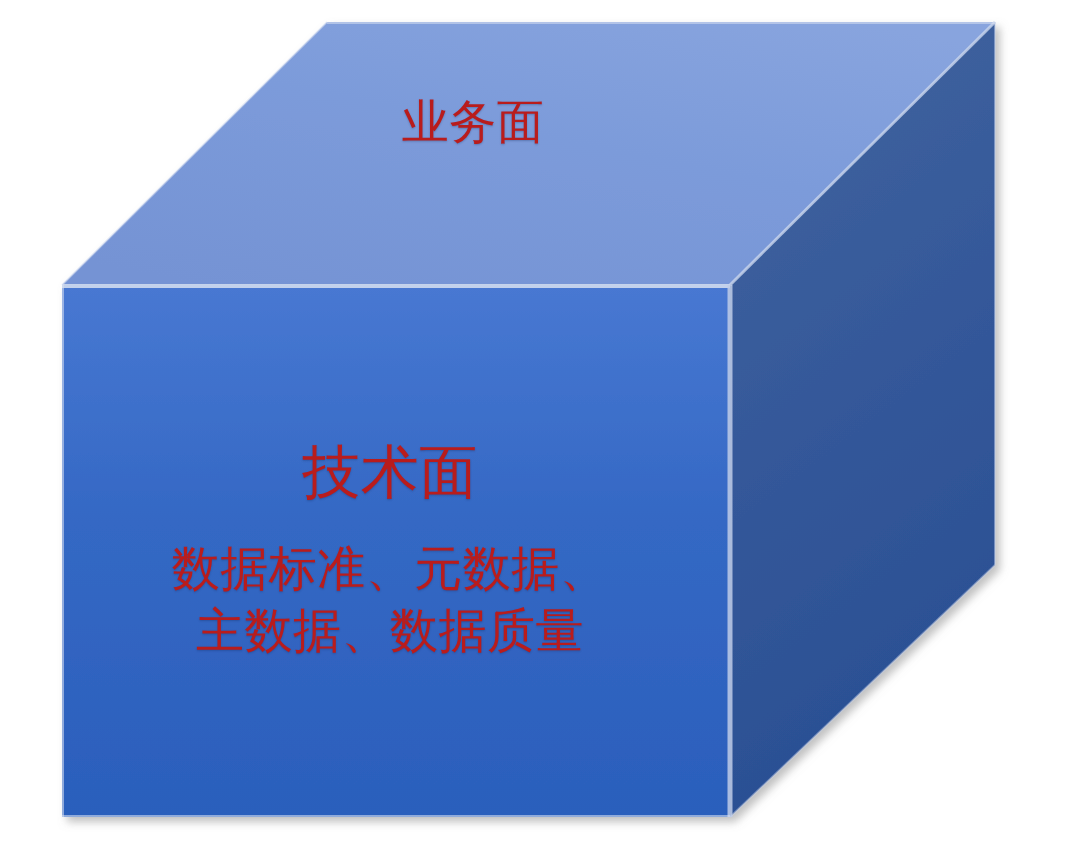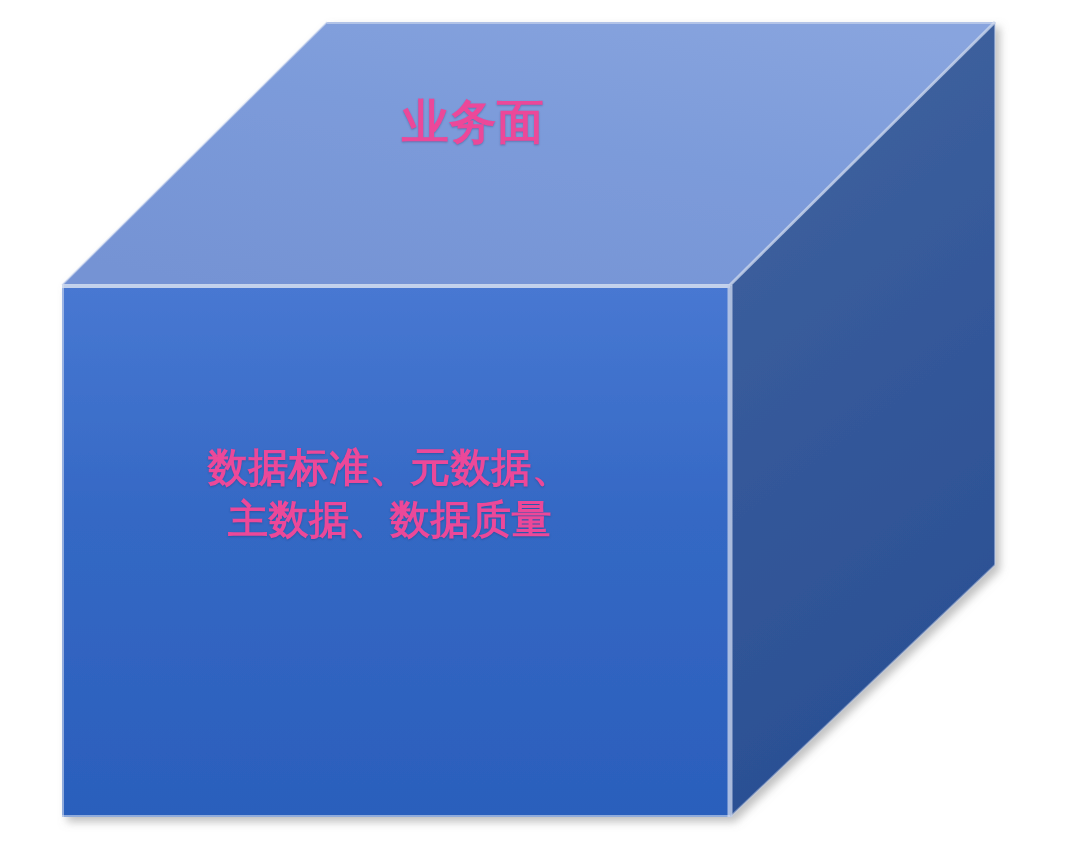--- a/index.html
+++ b/index.html
@@ -25,22 +25,22 @@
     position: absolute;
     left: 0;
     top: 0;
     width: 1080px;
     height: 858px;
   }
 
   
   .face-text {
     position: absolute;
-    color: #ec4899;
-    font-weight: bold;
+    color: #b91c1c;
+    font-weight: normal;
     text-align: center;
     line-height: 1.16;
     white-space: pre-line;
     letter-spacing: 0.5px;
     text-shadow: 0 1px 2px rgba(20,40,90,0.30);
   }
 
   
   #top-face-text-group {
     left: 248px;
@@ -62,21 +62,21 @@
     left: 120px;
     top: 422px;
     width: 540px;
   }
   #front-face-title {
     font-size: 58px;
     line-height: 1.08;
     margin-bottom: 16px;
   }
   #front-face-desc {
-    font-size: 40px;
+    font-size: 48px;
     line-height: 1.30;
   }
 
   
   #right-face-text-group {
     left: 750px;
     top: 296px;
     width: 230px;
     text-align: left;
   }
@@ -136,18 +136,19 @@
       <line x1="63" y1="285" x2="63" y2="817" stroke="#D5DEF0" stroke-width="2" stroke-opacity="0.6"></line>
       <line x1="62" y1="816" x2="730" y2="816" stroke="#D5DEF0" stroke-width="2" stroke-opacity="0.6"></line>
     </g>
   </svg>
 
   <div id="top-face-text-group" class="face-text">
     <div id="top-face-title">业务面</div>
   </div>
 
   <div id="front-face-text-group" class="face-text">
+    <div id="front-face-title">技术面</div>
     <div id="front-face-desc">数据标准、元数据、
 主数据、数据质量</div>
   </div>
 
 
 </div>
 
 </body></html>

